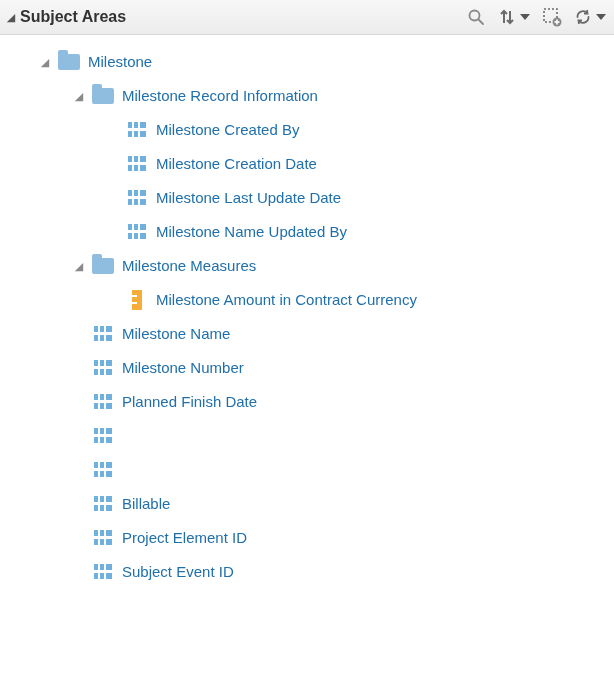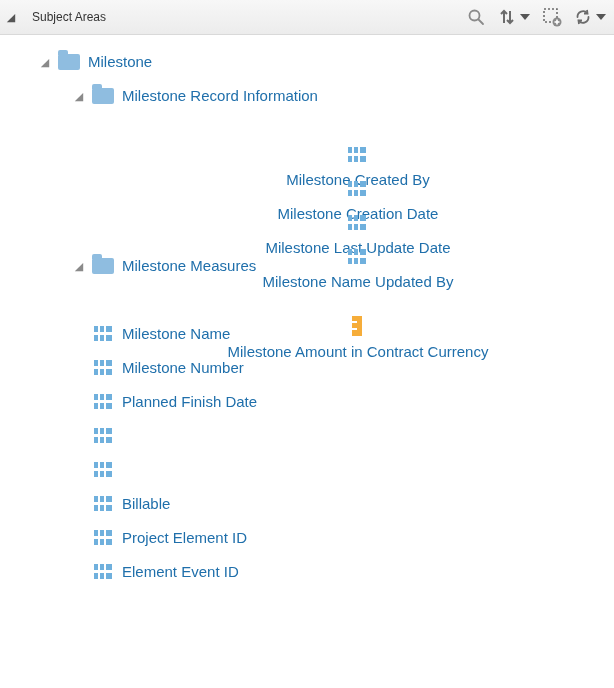--- a/index.html
+++ b/index.html
@@ -23,24 +23,24 @@
   }
   .header .toggle {
     width: 14px;
     text-align: center;
     color: #555;
     font-size: 11px;
     cursor: pointer;
     user-select: none;
   }
   .header .title {
-    font-weight: normal;
+    font-weight: bold;
     color: #333;
-    margin-left: 14px;
-    font-size: 12px;
+    margin-left: 2px;
+    font-size: 16px;
   }
   .header .spacer { flex: 1; }
   .tool {
     display: inline-flex;
     align-items: center;
     justify-content: center;
     width: 24px;
     height: 24px;
     margin-left: 10px;
     color: #6b6b6b;
@@ -143,21 +143,21 @@
     width: 5px;
     height: 2px;
     background: #fff;
   }
   .measure::before { top: 5px; }
   .measure::after  { top: 12px; }
 
   
   .lv1 { padding-left: 34px; }
   .lv2 { padding-left: 68px; }
-  .lv3 { padding-left: 102px; flex-direction: column; }
+  .lv3 { padding-left: 102px; }
   .leaf .twisty { visibility: hidden; }
 </style>
 </head>
 <body>
 
 <div class="panel">
 
   <div class="header">
     <span class="toggle">◢</span>
     <span class="title">Subject Areas</span>
@@ -403,17 +403,17 @@
       <span class="icon">
         <span class="attr">
             <span class="c1 r1"></span>
             <span class="c2 r1"></span>
             <span class="c3 r1"></span>
             <span class="c1 r2"></span>
             <span class="c2 r2"></span>
             <span class="c3 r2"></span>
           </span>
       </span>
-      <span class="label">Element Event ID</span>
+      <span class="label">Subject Event ID</span>
     </div>
 
   </div>
 </div>
 
 </body></html>

